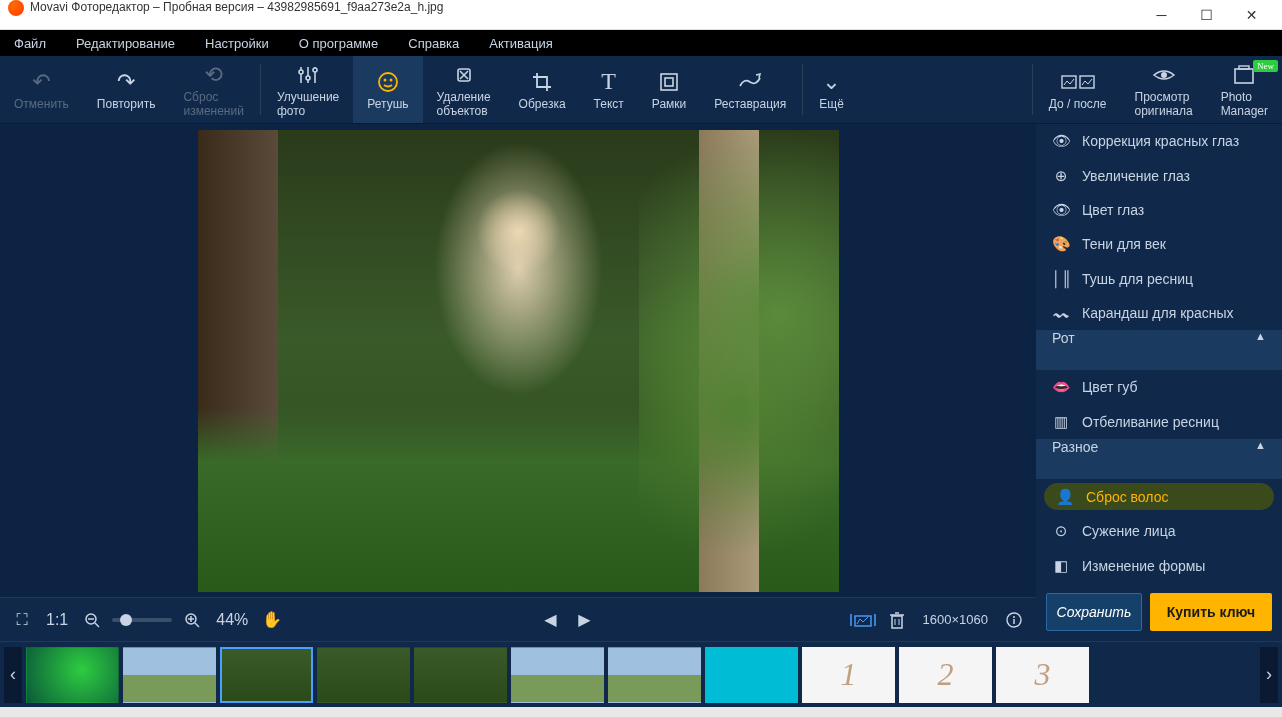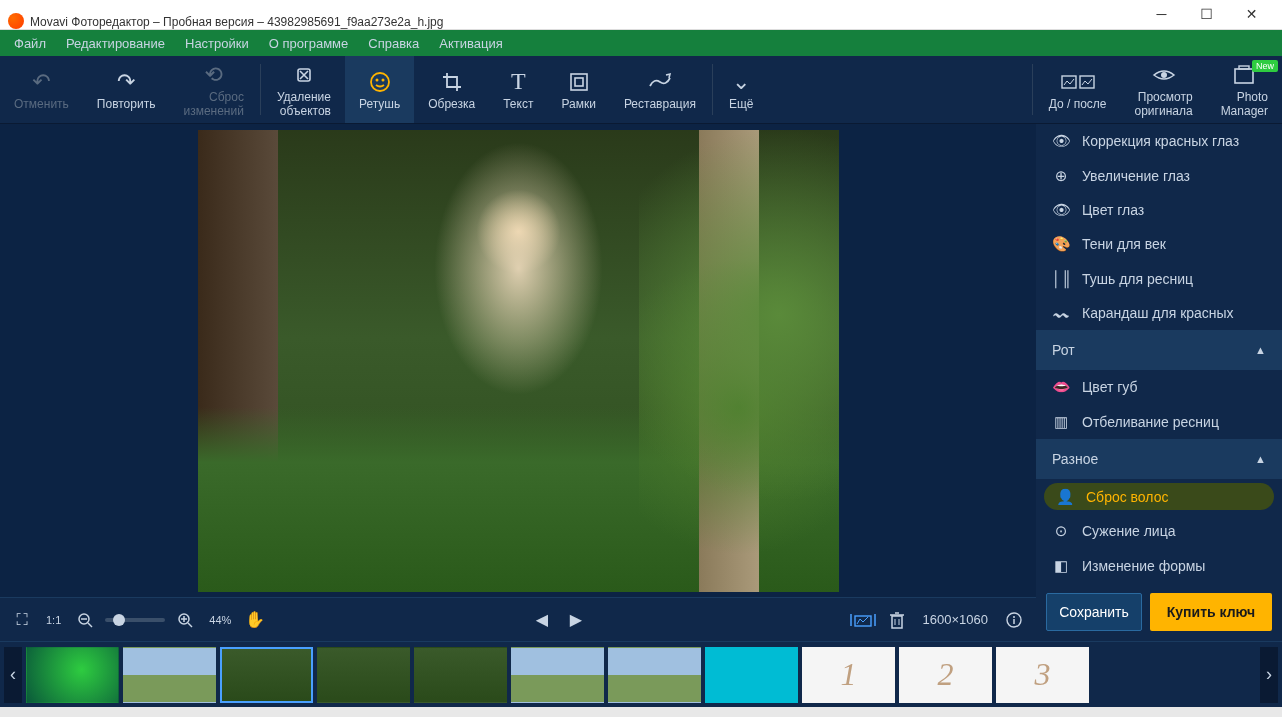--- a/index.html
+++ b/index.html
@@ -1,66 +1,66 @@
 <!DOCTYPE html>
 <html><head>
 <meta charset="utf-8">
 <style>
 * { box-sizing: border-box; margin: 0; padding: 0; font-family: "Segoe UI", Arial, sans-serif; }
 body { width: 1282px; height: 717px; background: #fff; overflow: hidden; }
 
-.titlebar { height: 30px; background: #fff; display: flex; align-items: flex-end; padding: 0 8px; border-bottom: 1px solid #ddd; }
+.titlebar { height: 30px; background: #fff; display: flex; align-items: flex-start; padding: 0 8px; border-bottom: 1px solid #ddd; }
 .titlebar .app-icon { width: 16px; height: 16px; background: radial-gradient(circle at 30% 30%, #ff6b00, #ff3c00); border-radius: 50%; margin-right: 6px; }
 .titlebar .title { font-size: 12px; color: #333; flex: 1; }
 .titlebar .win-controls { display: flex; }
 .titlebar .win-btn { width: 45px; height: 30px; display: flex; align-items: center; justify-content: center; font-size: 14px; color: #333; cursor: pointer; }
 
-.menubar { height: 26px; background: #15803d; display: flex; align-items: center; padding: 0 4px; }
+.menubar { height: 26px; background: #000000; display: flex; align-items: center; padding: 0 4px; gap: 10px; }
 .menubar .menu-item { color: #c8d4e3; font-size: 13px; padding: 0 10px; cursor: pointer; }
 
 .toolbar { height: 68px; background: #10284a; display: flex; align-items: stretch; border-bottom: 1px solid #0a1a33; }
 .toolbar .tool { display: flex; flex-direction: column; align-items: center; justify-content: center; padding: 4px 14px; color: #c8d4e3; font-size: 12px; cursor: pointer; position: relative; }
 .toolbar .tool.disabled { color: #5a6b80; }
 .toolbar .tool.active { background: #1a3a5f; }
 .toolbar .tool.active .tool-icon { color: #ffb400; }
 .toolbar .tool .tool-icon { font-size: 22px; margin-bottom: 2px; height: 28px; display: flex; align-items: center; }
-.toolbar .tool .tool-label { text-align: right; line-height: 1.1; white-space: pre-line; }
+.toolbar .tool .tool-label { text-align: left; line-height: 1.1; white-space: pre-line; }
 .toolbar .divider { width: 1px; background: #2a3f5a; margin: 8px 2px; }
 .toolbar .spacer { flex: 1; }
-.toolbar .new-badge { position: absolute; top: 4px; right: 4px; background: #2ecc40; color: #fff; font-size: 9px; padding: 1px 4px; border-radius: 2px; }
+.toolbar .new-badge { position: absolute; top: 4px; right: 4px; background: #2ecc40; color: #fff; font-size: 9px; padding: 1px 4px; border-radius: 2px; font-family: Liberation Serif, serif; }
 
 .main-area { display: flex; height: calc(717px - 30px - 26px - 68px - 66px - 10px); }
 .canvas-area { flex: 1; background: #0c2344; display: flex; flex-direction: column; }
 .canvas-viewport { flex: 1; display: flex; align-items: center; justify-content: center; overflow: hidden; }
 .photo { width: 641px; height: 462px; background: linear-gradient(180deg, #2a3a1a 0%, #3a5a2a 45%, #2a4a1a 100%); position: relative; overflow: hidden; }
 .photo::before { content: ""; position: absolute; inset: 0; background:
   radial-gradient(ellipse 120px 180px at 50% 30%, rgba(240,220,190,0.9), transparent 70%),
   radial-gradient(circle 60px at 50% 22%, #e8d0a0, transparent 70%);
 }
 .photo .trunk-left { position: absolute; left: 0; top: 0; width: 80px; height: 100%; background: linear-gradient(90deg, #3a2a1a, #5a4a3a); }
 .photo .trunk-right { position: absolute; right: 80px; top: 0; width: 60px; height: 100%; background: linear-gradient(90deg, #8a7a5a, #aa9a7a); }
 .photo .leaves { position: absolute; right: 0; top: 0; width: 200px; height: 100%; background: radial-gradient(circle at 70% 40%, #5a8a3a 0%, transparent 60%), radial-gradient(circle at 50% 60%, #4a7a2a 0%, transparent 50%); }
 .photo .grass { position: absolute; left: 0; bottom: 0; right: 0; height: 40%; background: linear-gradient(180deg, transparent, #3a6a2a 30%, #2a5a1a); }
 
 .canvas-controls { height: 44px; background: #10284a; display: flex; align-items: center; padding: 0 8px; gap: 6px; color: #c8d4e3; border-top: 1px solid #1a3a5f; }
 .canvas-controls .ctl { width: 28px; height: 28px; display: flex; align-items: center; justify-content: center; cursor: pointer; font-size: 16px; }
-.canvas-controls .zoom { font-size: 11px; padding: 0 4px; }
+.canvas-controls .zoom { font-size: 16px; padding: 0 4px; }
 .canvas-controls .slider { width: 60px; height: 4px; background: #3a4f6a; border-radius: 2px; position: relative; }
 .canvas-controls .slider .thumb { position: absolute; left: 8px; top: -4px; width: 12px; height: 12px; background: #c8d4e3; border-radius: 50%; }
 .canvas-controls .spacer { flex: 1; }
 .canvas-controls .dims { font-size: 13px; padding: 0 6px; }
 
 .side-panel { width: 246px; background: #10284a; overflow-y: auto; color: #c8d4e3; display: flex; flex-direction: column; }
-.side-panel .section-header { height: 44px; background: #1a3a5f; display: flex; align-items: center; justify-content: space-between; padding: 0 16px; font-size: 14px; cursor: pointer; }
+.side-panel .section-header { height: 44px; background: #1a3a5f; display: flex; justify-content: space-between; padding: 0 16px; font-size: 14px; cursor: pointer; }
 .side-panel .section-header .chev { font-size: 11px; }
 .side-panel .item { height: 38px; display: flex; align-items: center; padding: 0 16px; font-size: 14px; cursor: pointer; gap: 12px; }
 .side-panel .item.active { background: #3a4a1a; border-radius: 18px; margin: 4px 8px; height: 30px; padding: 0 12px; color: #ffb400; }
 .side-panel .item .item-icon { width: 18px; text-align: center; font-size: 15px; }
 .side-panel .bottom-actions { margin-top: auto; padding: 10px; display: flex; gap: 8px; }
-.side-panel .btn-save { flex: 1; height: 38px; background: #15406a; border: 1px solid #2a6aa0; color: #fff; font-size: 14px; border-radius: 2px; cursor: pointer; }
+.side-panel .btn-save { flex: 1; height: 38px; background: #15406a; border: 1px solid #2a6aa0; color: #fff; font-size: 14px; border-radius: 2px; cursor: pointer; font-style: italic; }
 .side-panel .btn-buy { flex: 1.3; height: 38px; background: #ffb400; border: none; color: #1a1a1a; font-size: 14px; font-weight: 600; border-radius: 2px; cursor: pointer; }
 
 .filmstrip { height: 66px; background: #10284a; display: flex; align-items: center; padding: 0 4px; gap: 4px; border-top: 1px solid #1a3a5f; }
 .filmstrip .nav-arrow { width: 18px; height: 56px; background: #0a1a33; color: #c8d4e3; display: flex; align-items: center; justify-content: center; cursor: pointer; font-size: 18px; }
 .filmstrip .thumb { width: 93px; height: 56px; background: #3a5a2a; border: 1px solid transparent; cursor: pointer; }
 .filmstrip .thumb.selected { border: 2px solid #4aa0ff; }
 .filmstrip .thumb.t-house { background: linear-gradient(180deg, #a0c0e0 50%, #7a9a5a 50%); }
 .filmstrip .thumb.t-girl { background: linear-gradient(180deg, #3a5a2a, #2a4a1a); }
 .filmstrip .thumb.t-pin { background: #00bcd4; }
 .filmstrip .thumb.t-num { background: #f5f5f5; display: flex; align-items: center; justify-content: center; font-size: 32px; color: #c0a080; font-style: italic; font-family: Georgia, serif; }
@@ -103,37 +103,53 @@
   </div>
   <div class="tool disabled">
     <div class="tool-icon">⟲</div>
     <div class="tool-label">Сброс
 изменений</div>
   </div>
   <div class="divider"></div>
   <div class="tool">
     <div class="tool-icon">
       <svg width="22" height="22" viewBox="0 0 22 22">
-          <rect x="5" y="5" width="12" height="12" rx="2" fill="none" stroke="#c8d4e3" stroke-width="1.6"></rect>
-          <path d="M7 7 L15 15 M15 7 L7 15" stroke="#c8d4e3" stroke-width="1.6"></path>
-        </svg>
-    </div>
-    <div class="tool-label">Удаление
-объектов</div>
+          <g stroke="#c8d4e3" stroke-width="1.6" fill="none">
+            <line x1="4" y1="3" x2="4" y2="19"></line>
+            <circle cx="4" cy="8" r="2" fill="#10284a"></circle>
+            <line x1="11" y1="3" x2="11" y2="19"></line>
+            <circle cx="11" cy="14" r="2" fill="#10284a"></circle>
+            <line x1="18" y1="3" x2="18" y2="19"></line>
+            <circle cx="18" cy="6" r="2" fill="#10284a"></circle>
+          </g>
+        </svg>
+    </div>
+    <div class="tool-label">Улучшение
+фото</div>
   </div>
   <div class="tool active">
     <div class="tool-icon">
       <svg width="24" height="24" viewBox="0 0 24 24">
           <circle cx="12" cy="12" r="9" fill="none" stroke="#ffb400" stroke-width="1.8"></circle>
           <circle cx="9" cy="10" r="1.5" fill="#ffb400"></circle>
           <circle cx="15" cy="10" r="1.5" fill="#ffb400"></circle>
           <path d="M8 15 Q12 18 16 15" fill="none" stroke="#ffb400" stroke-width="1.8"></path>
         </svg>
     </div>
     <div class="tool-label">Ретушь</div>
+  </div>
+  <div class="tool">
+    <div class="tool-icon">
+      <svg width="22" height="22" viewBox="0 0 22 22">
+          <rect x="5" y="5" width="12" height="12" rx="2" fill="none" stroke="#c8d4e3" stroke-width="1.6"></rect>
+          <path d="M7 7 L15 15 M15 7 L7 15" stroke="#c8d4e3" stroke-width="1.6"></path>
+        </svg>
+    </div>
+    <div class="tool-label">Удаление
+объектов</div>
   </div>
   <div class="tool">
     <div class="tool-icon">
       <svg width="22" height="22" viewBox="0 0 22 22">
           <path d="M6 2 V16 H20 M2 6 H16 V20" fill="none" stroke="#c8d4e3" stroke-width="1.8"></path>
         </svg>
     </div>
     <div class="tool-label">Обрезка</div>
   </div>
   <div class="tool">

